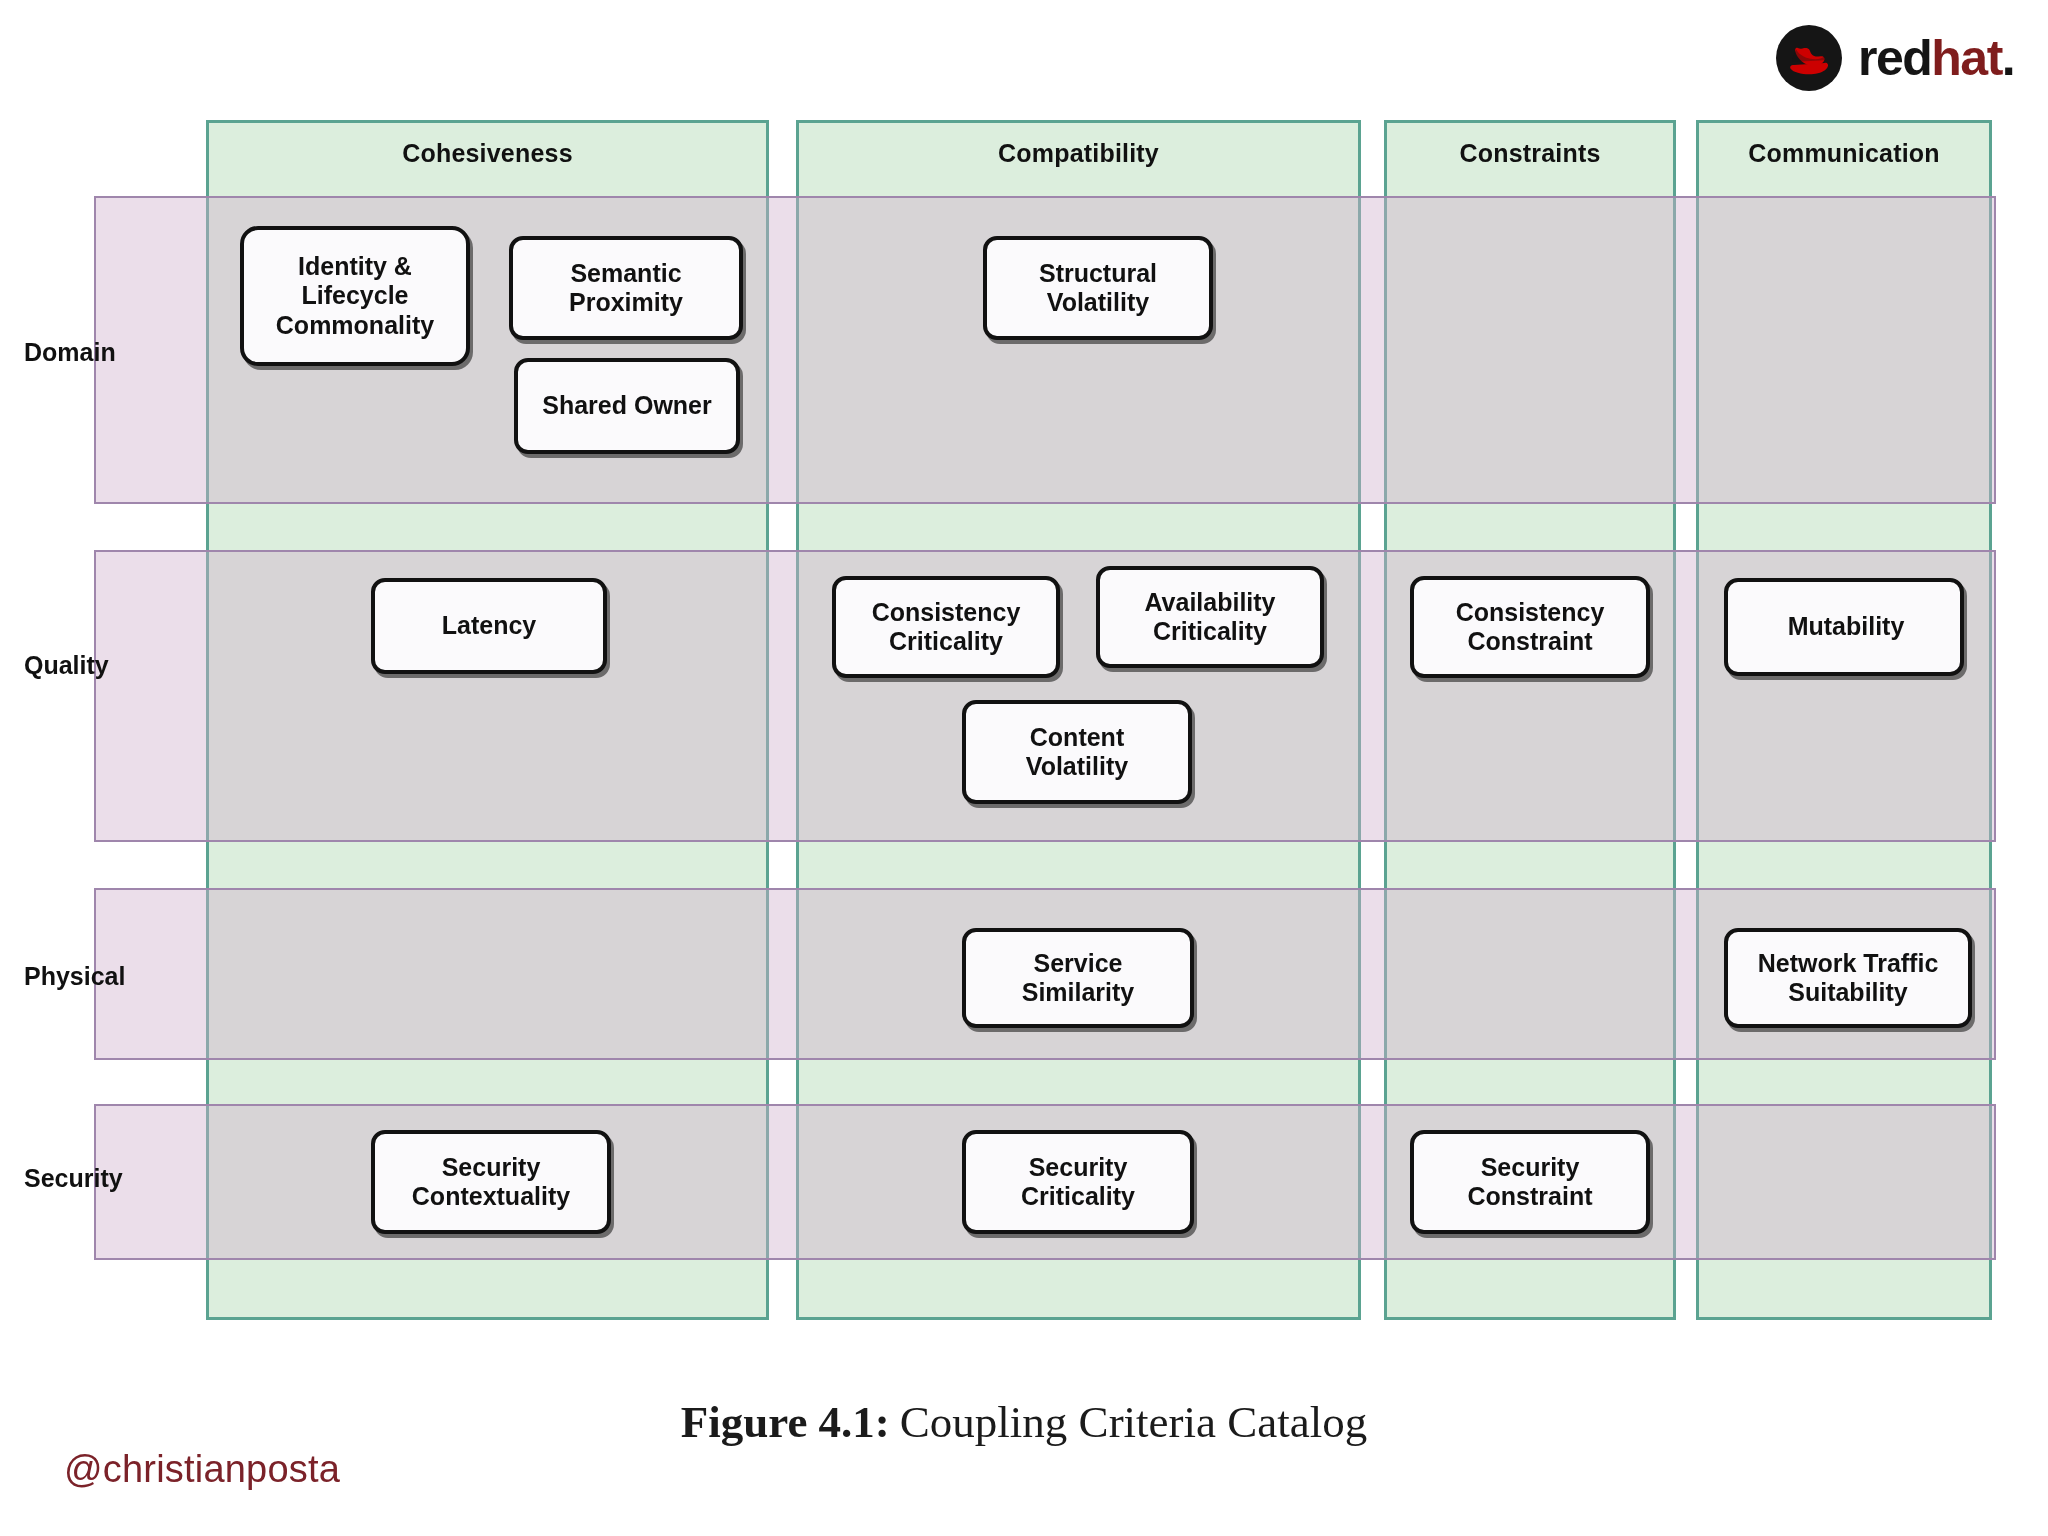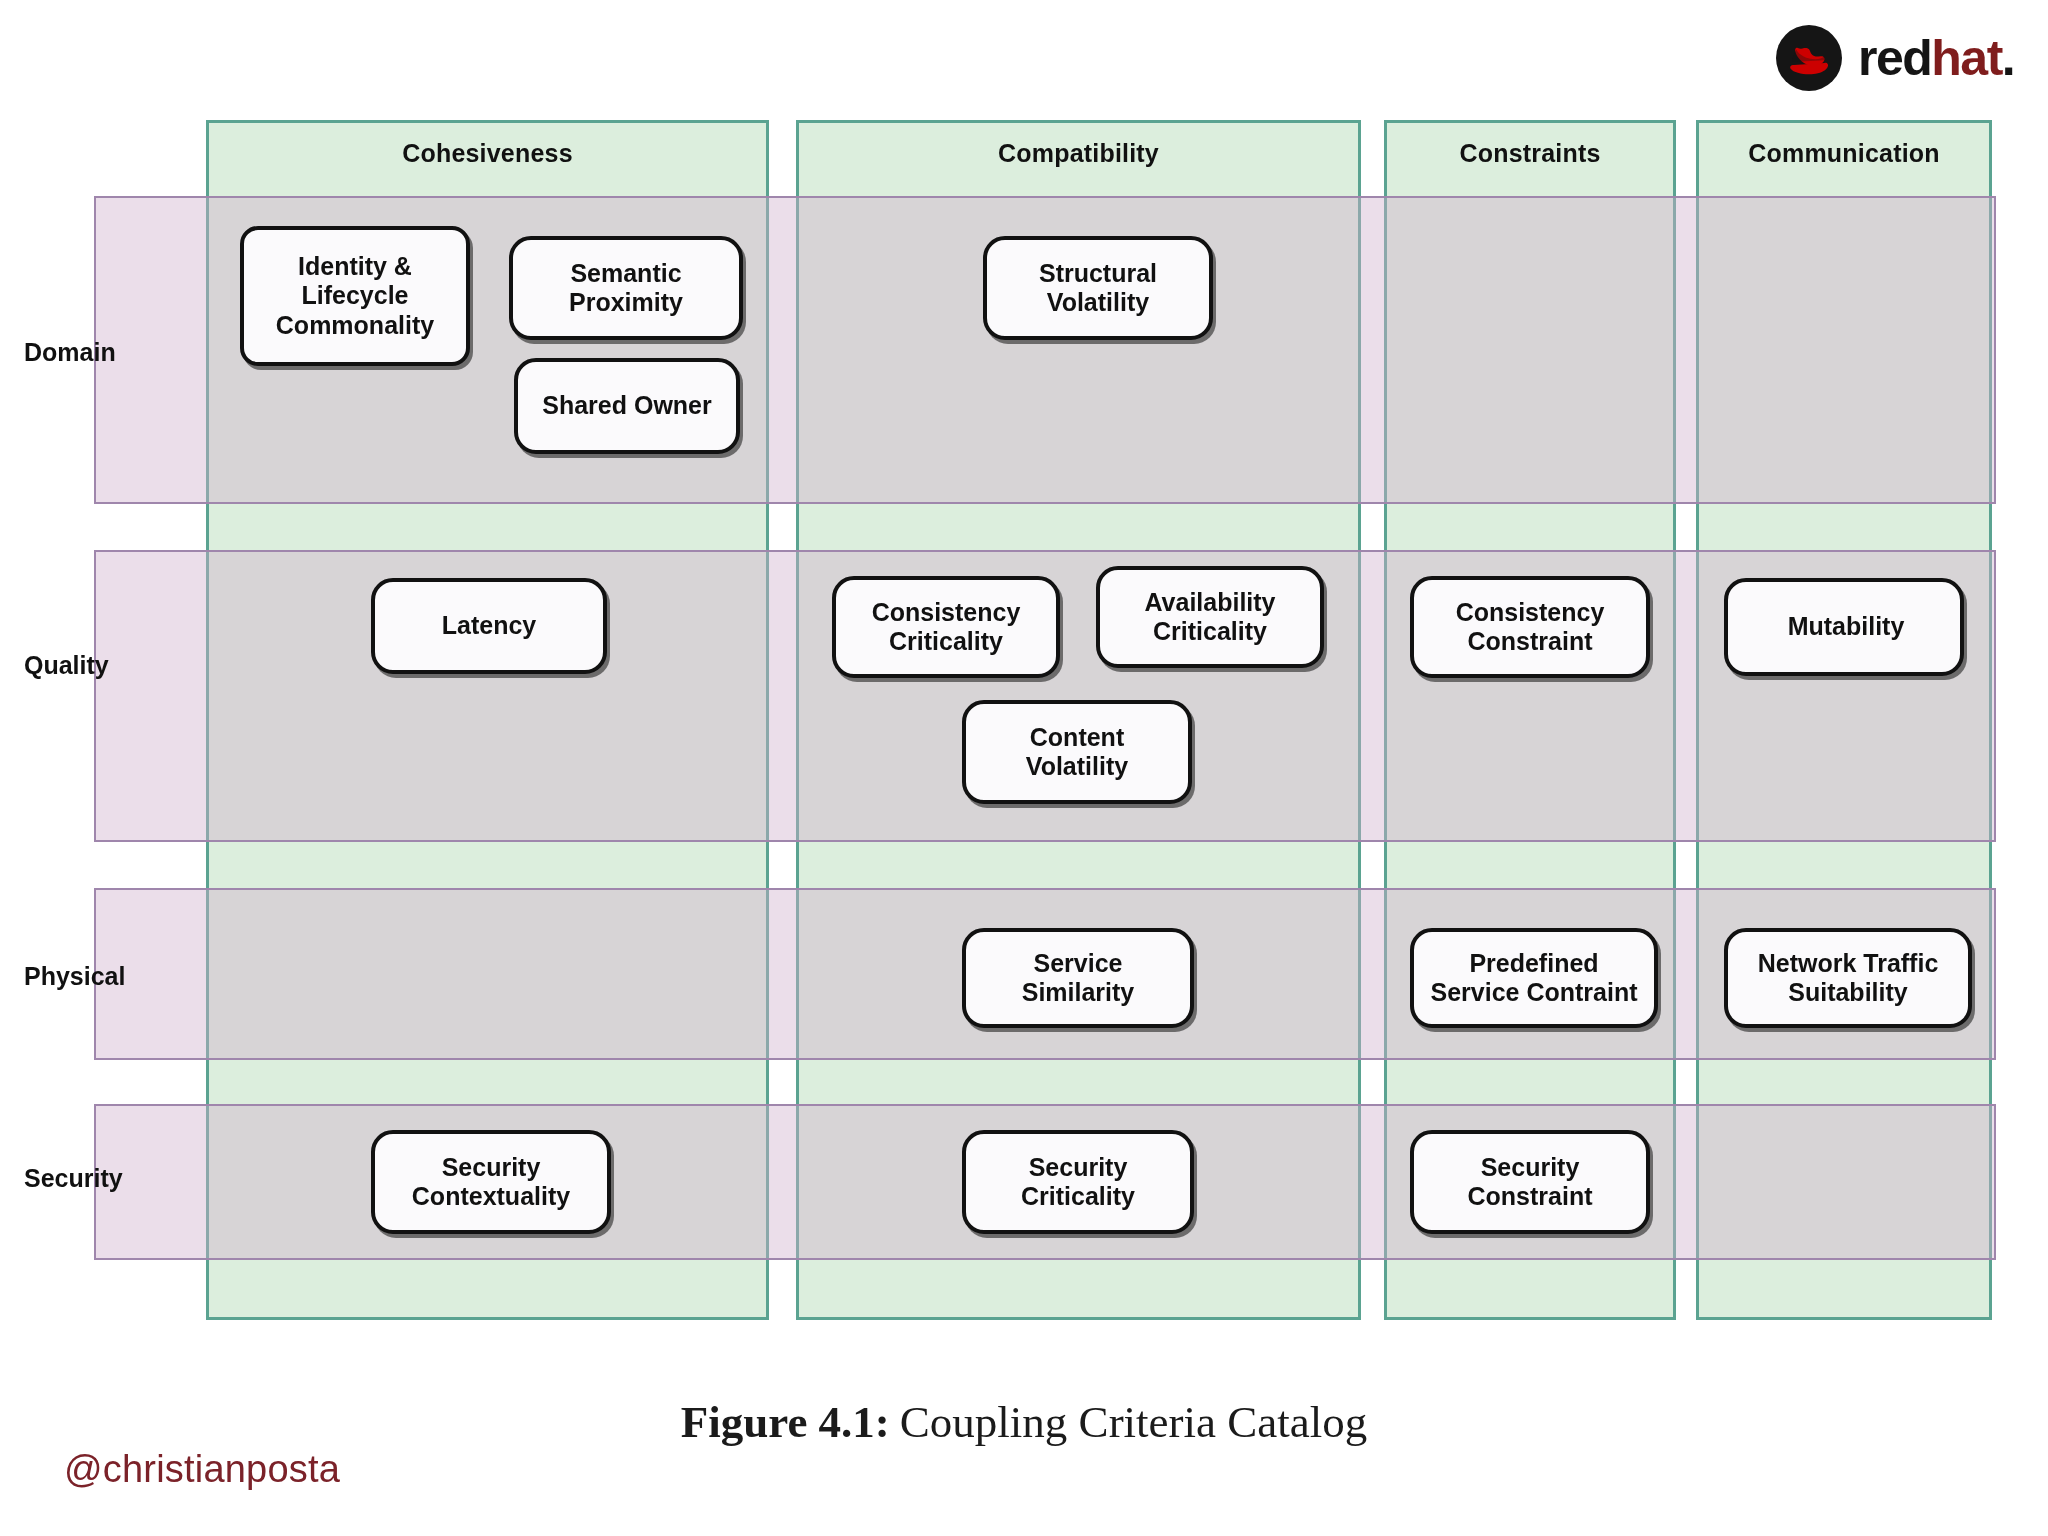--- a/index.html
+++ b/index.html
@@ -89,21 +89,21 @@
     color: #111111;
     z-index: 5;
     white-space: nowrap;
   }
 
   .criteria-box {
     position: absolute;
     box-sizing: border-box;
     background: #fbfafc;
     border: 4px solid #111111;
-    border-radius: 22px;
+    border-radius: 14px;
     box-shadow: 3px 4px 0 rgba(20,20,20,0.55);
     display: flex;
     align-items: center;
     justify-content: center;
     text-align: center;
     z-index: 6;
     font-size: 25px;
     font-weight: 700;
     color: #111111;
     line-height: 1.18;
@@ -247,26 +247,20 @@
     </div>
   </div>
 
   <div class="criteria-box" style="left:956px; top:928px; width:232px; height:100px;">
     <div>
       <span>Service</span>
       <span>Similarity</span>
     </div>
   </div>
 
-  <div class="criteria-box" style="left:1404px; top:928px; width:248px; height:100px;">
-    <div>
-      <span>Predefined</span>
-      <span>Service Contraint</span>
-    </div>
-  </div>
 
   <div class="criteria-box" style="left:1718px; top:928px; width:248px; height:100px;">
     <div>
       <span>Network Traffic</span>
       <span>Suitability</span>
     </div>
   </div>
 
   <div class="criteria-box" style="left:365px; top:1130px; width:240px; height:104px;">
     <div>

